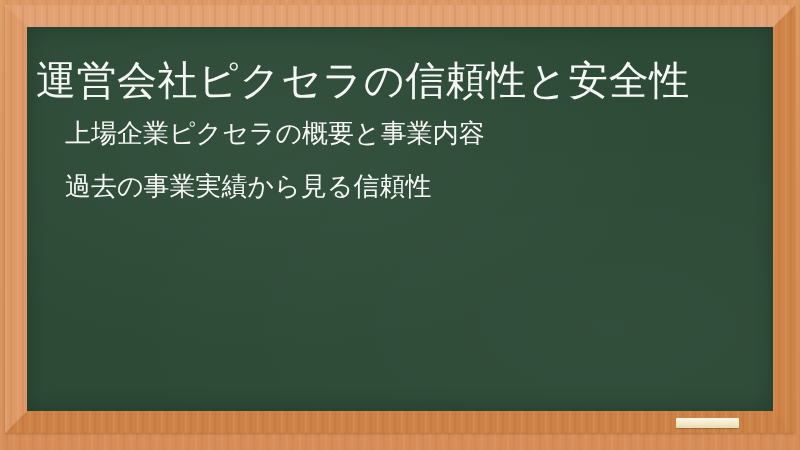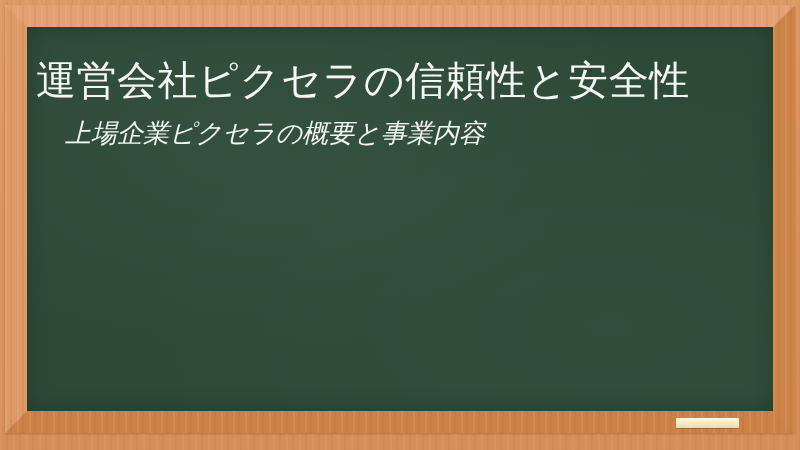--- a/index.html
+++ b/index.html
@@ -110,21 +110,20 @@
     margin-top: 24px;
   }
   .bullet-list {
     position: absolute;
     left: 38px;
     top: 80px;
     width: 690px;
     margin: 0;
     padding: 0;
     list-style: none;
-    font-style: italic;
   }
   .bullet-item {
     font-size: 26px;
     line-height: 53px;
     color: #f4f7f3;
     white-space: nowrap;
     font-weight: 400;
   }
 
   
@@ -148,19 +147,20 @@
 
   <div class="board-frame"></div>
   <div class="frame-grain"></div>
 
   <div class="board">
 
     <div class="board-title">運営会社ピクセラの信頼性と安全性</div>
 
     <ul class="bullet-list">
       <li class="bullet-item">上場企業ピクセラの概要と事業内容</li>
+      <li class="bullet-item">過去の事業実績から見る信頼性</li>
     </ul>
 
   </div>
 
   <div class="chalk"></div>
 
 </div>
 
 </body></html>

